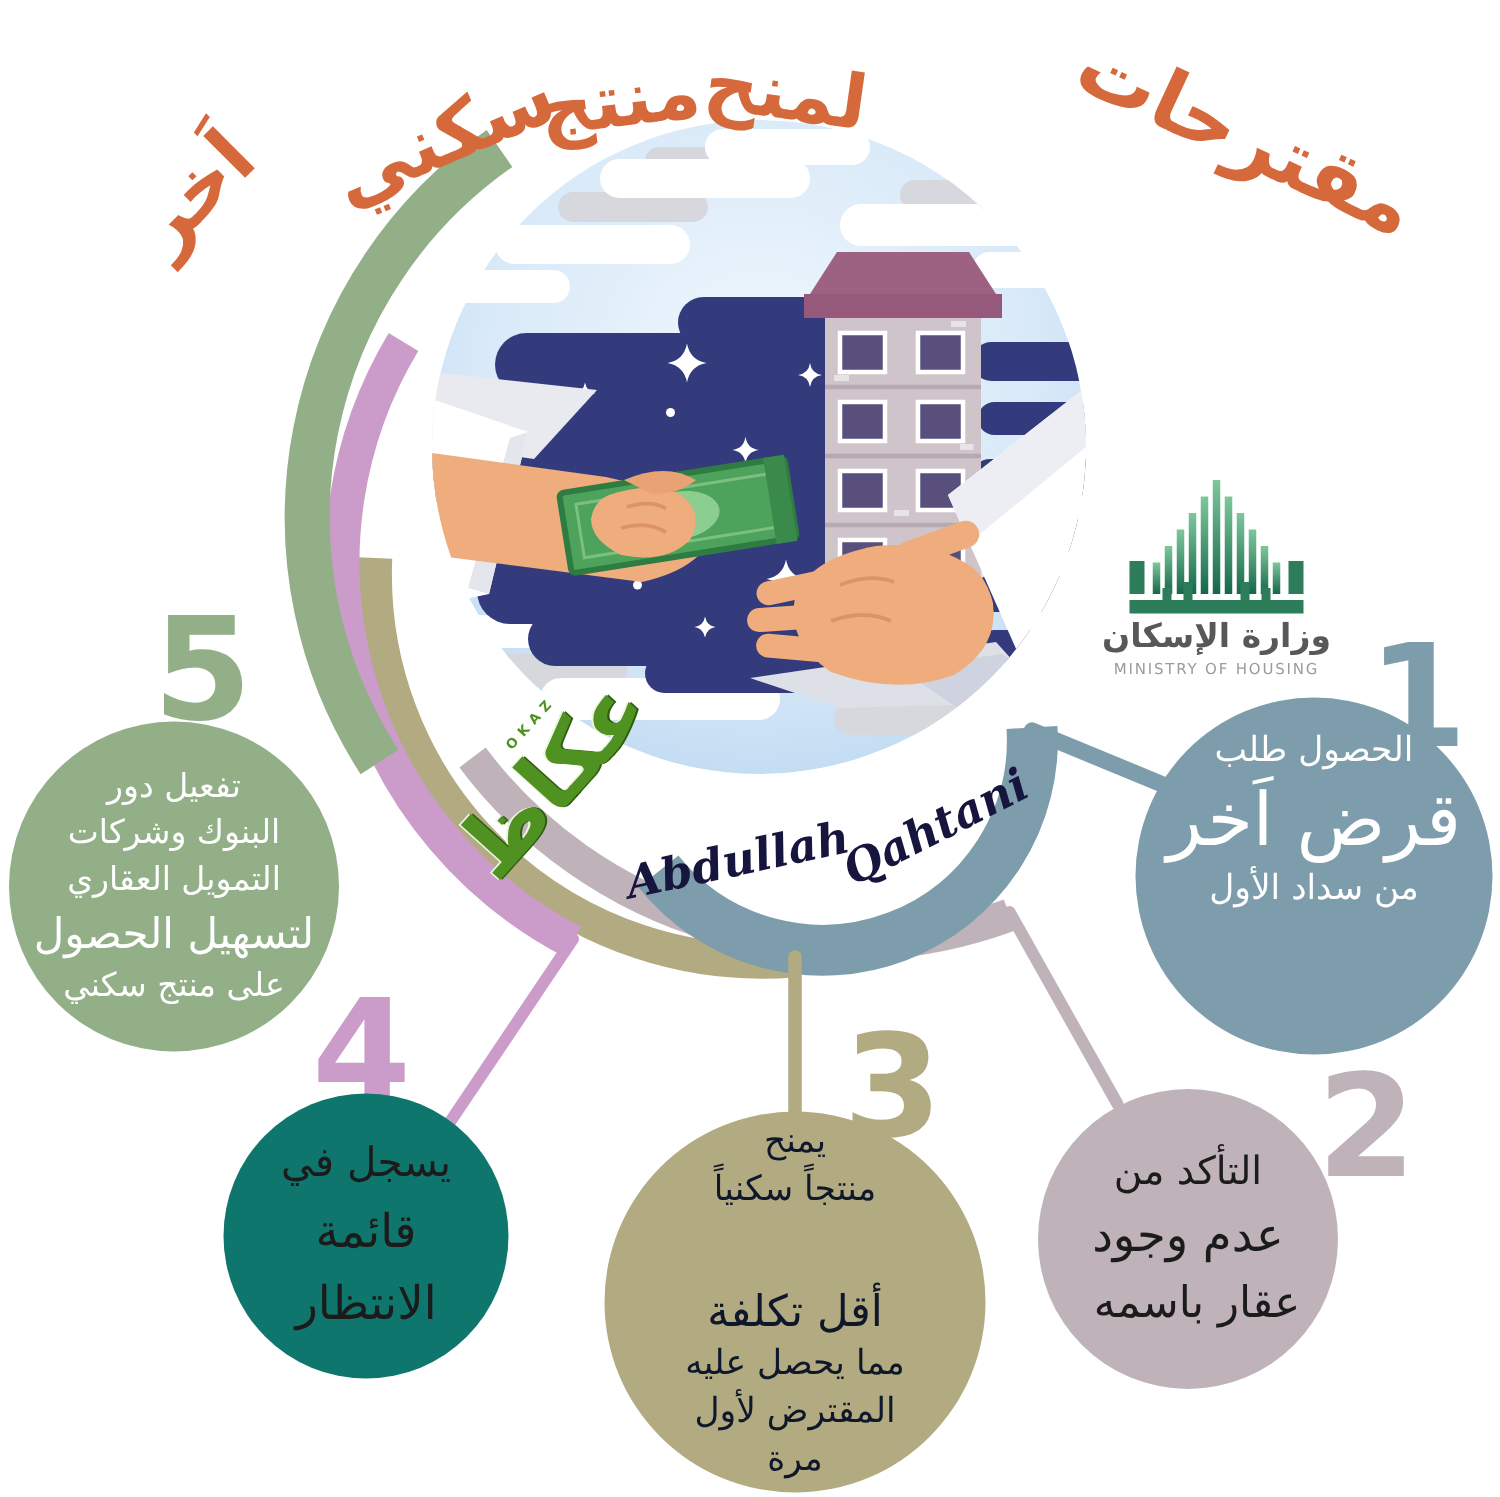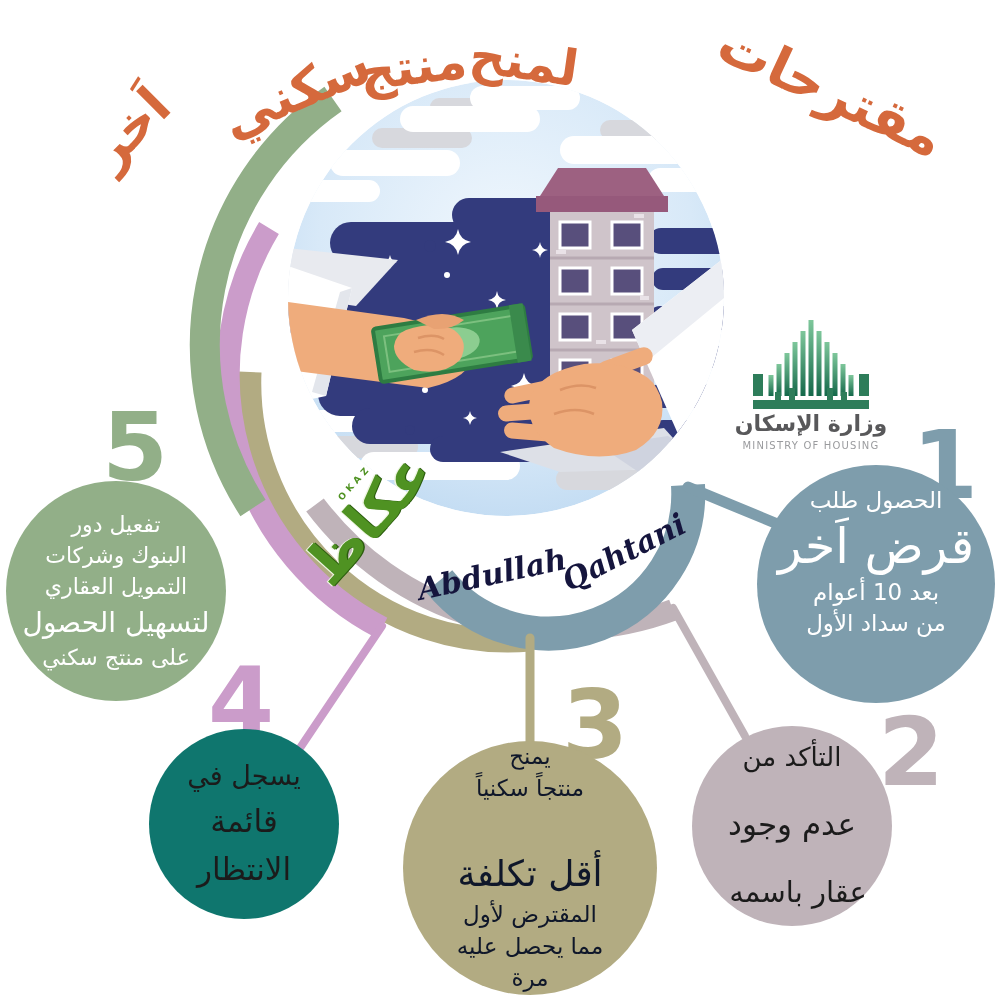--- a/index.html
+++ b/index.html
@@ -25,27 +25,27 @@
   .num5{left:102px;top:400px;color:#92af88;}
 
   
   .circle{position:absolute;z-index:3;border-radius:50%;display:flex;flex-direction:column;
           align-items:center;justify-content:center;text-align:center;font-weight:normal;}
   .circle .l{display:block;}
   .c1{left:757px;top:465px;width:238px;height:238px;background:#7e9dac;color:#fff;
       justify-content:flex-start;padding-top:20px;box-sizing:border-box;}
   .c1 .l{font-size:23px;line-height:1.35;}
   .c1 .xl{font-size:49px;line-height:1.25;}
-  .c2{left:692px;top:726px;width:200px;height:200px;background:#bfb3b9;color:#1b1b1b;gap:24px;}
+  .c2{left:692px;top:726px;width:200px;height:200px;background:#bfb3b9;color:#1b1b1b;}
   .c2 .l{font-size:26px;line-height:1.5;}
   .c2 .xl{font-size:31px;line-height:1.5;}
   .c2 .lg{font-size:29px;line-height:1.5;margin-left:12px;}
   .c3{left:403px;top:741px;width:254px;height:254px;background:#b2ab82;color:#0f172a;}
   .c3 .l{font-size:23px;line-height:1.38;}
-  .c3 .xl{font-size:36px;line-height:1.4;margin-top:44px;}
+  .c3 .xl{font-size:29px;line-height:1.4;margin-top:44px;}
   .c4{left:149px;top:729px;width:190px;height:190px;background:#0f766e;color:#1b1b1b;}
   .c4 .l{font-size:27px;line-height:1.55;}
   .c4 .xl{font-size:31px;line-height:1.55;}
   .c5{left:6px;top:481px;width:220px;height:220px;background:#92af88;color:#fff;}
   .c5 .l{font-size:22px;line-height:1.42;}
   .c5 .xl{font-size:28px;line-height:1.4;}
 
   
   .okaz{position:absolute;left:316px;top:468px;z-index:4;width:120px;text-align:center;
         transform:rotate(-48deg);transform-origin:center;}
@@ -248,36 +248,35 @@
 
   <div class="num num1">1</div>
   <div class="num num2">2</div>
   <div class="num num3">3</div>
   <div class="num num4">4</div>
   <div class="num num5">5</div>
 
   <div class="circle c1" dir="rtl">
     <span class="l">الحصول طلب</span>
     <span class="l xl">قرض اَخر</span>
-    <span class="l">بعد 10 أعوام</span>
     <span class="l">من سداد الأول</span>
   </div>
 
   <div class="circle c2" dir="rtl">
     <span class="l">التأكد من</span>
     <span class="l xl">عدم وجود</span>
     <span class="l lg">عقار باسمه</span>
   </div>
 
   <div class="circle c3" dir="rtl">
     <span class="l">يمنح</span>
     <span class="l">منتجاً سكنياً</span>
     <span class="l xl">أقل تكلفة</span>
+    <span class="l">مما يحصل عليه</span>
     <span class="l">المقترض لأول</span>
-    <span class="l">مما يحصل عليه</span>
     <span class="l">مرة</span>
   </div>
 
   <div class="circle c4" dir="rtl">
     <span class="l">يسجل في</span>
     <span class="l xl">قائمة</span>
     <span class="l xl">الانتظار</span>
   </div>
 
   <div class="circle c5" dir="rtl">

